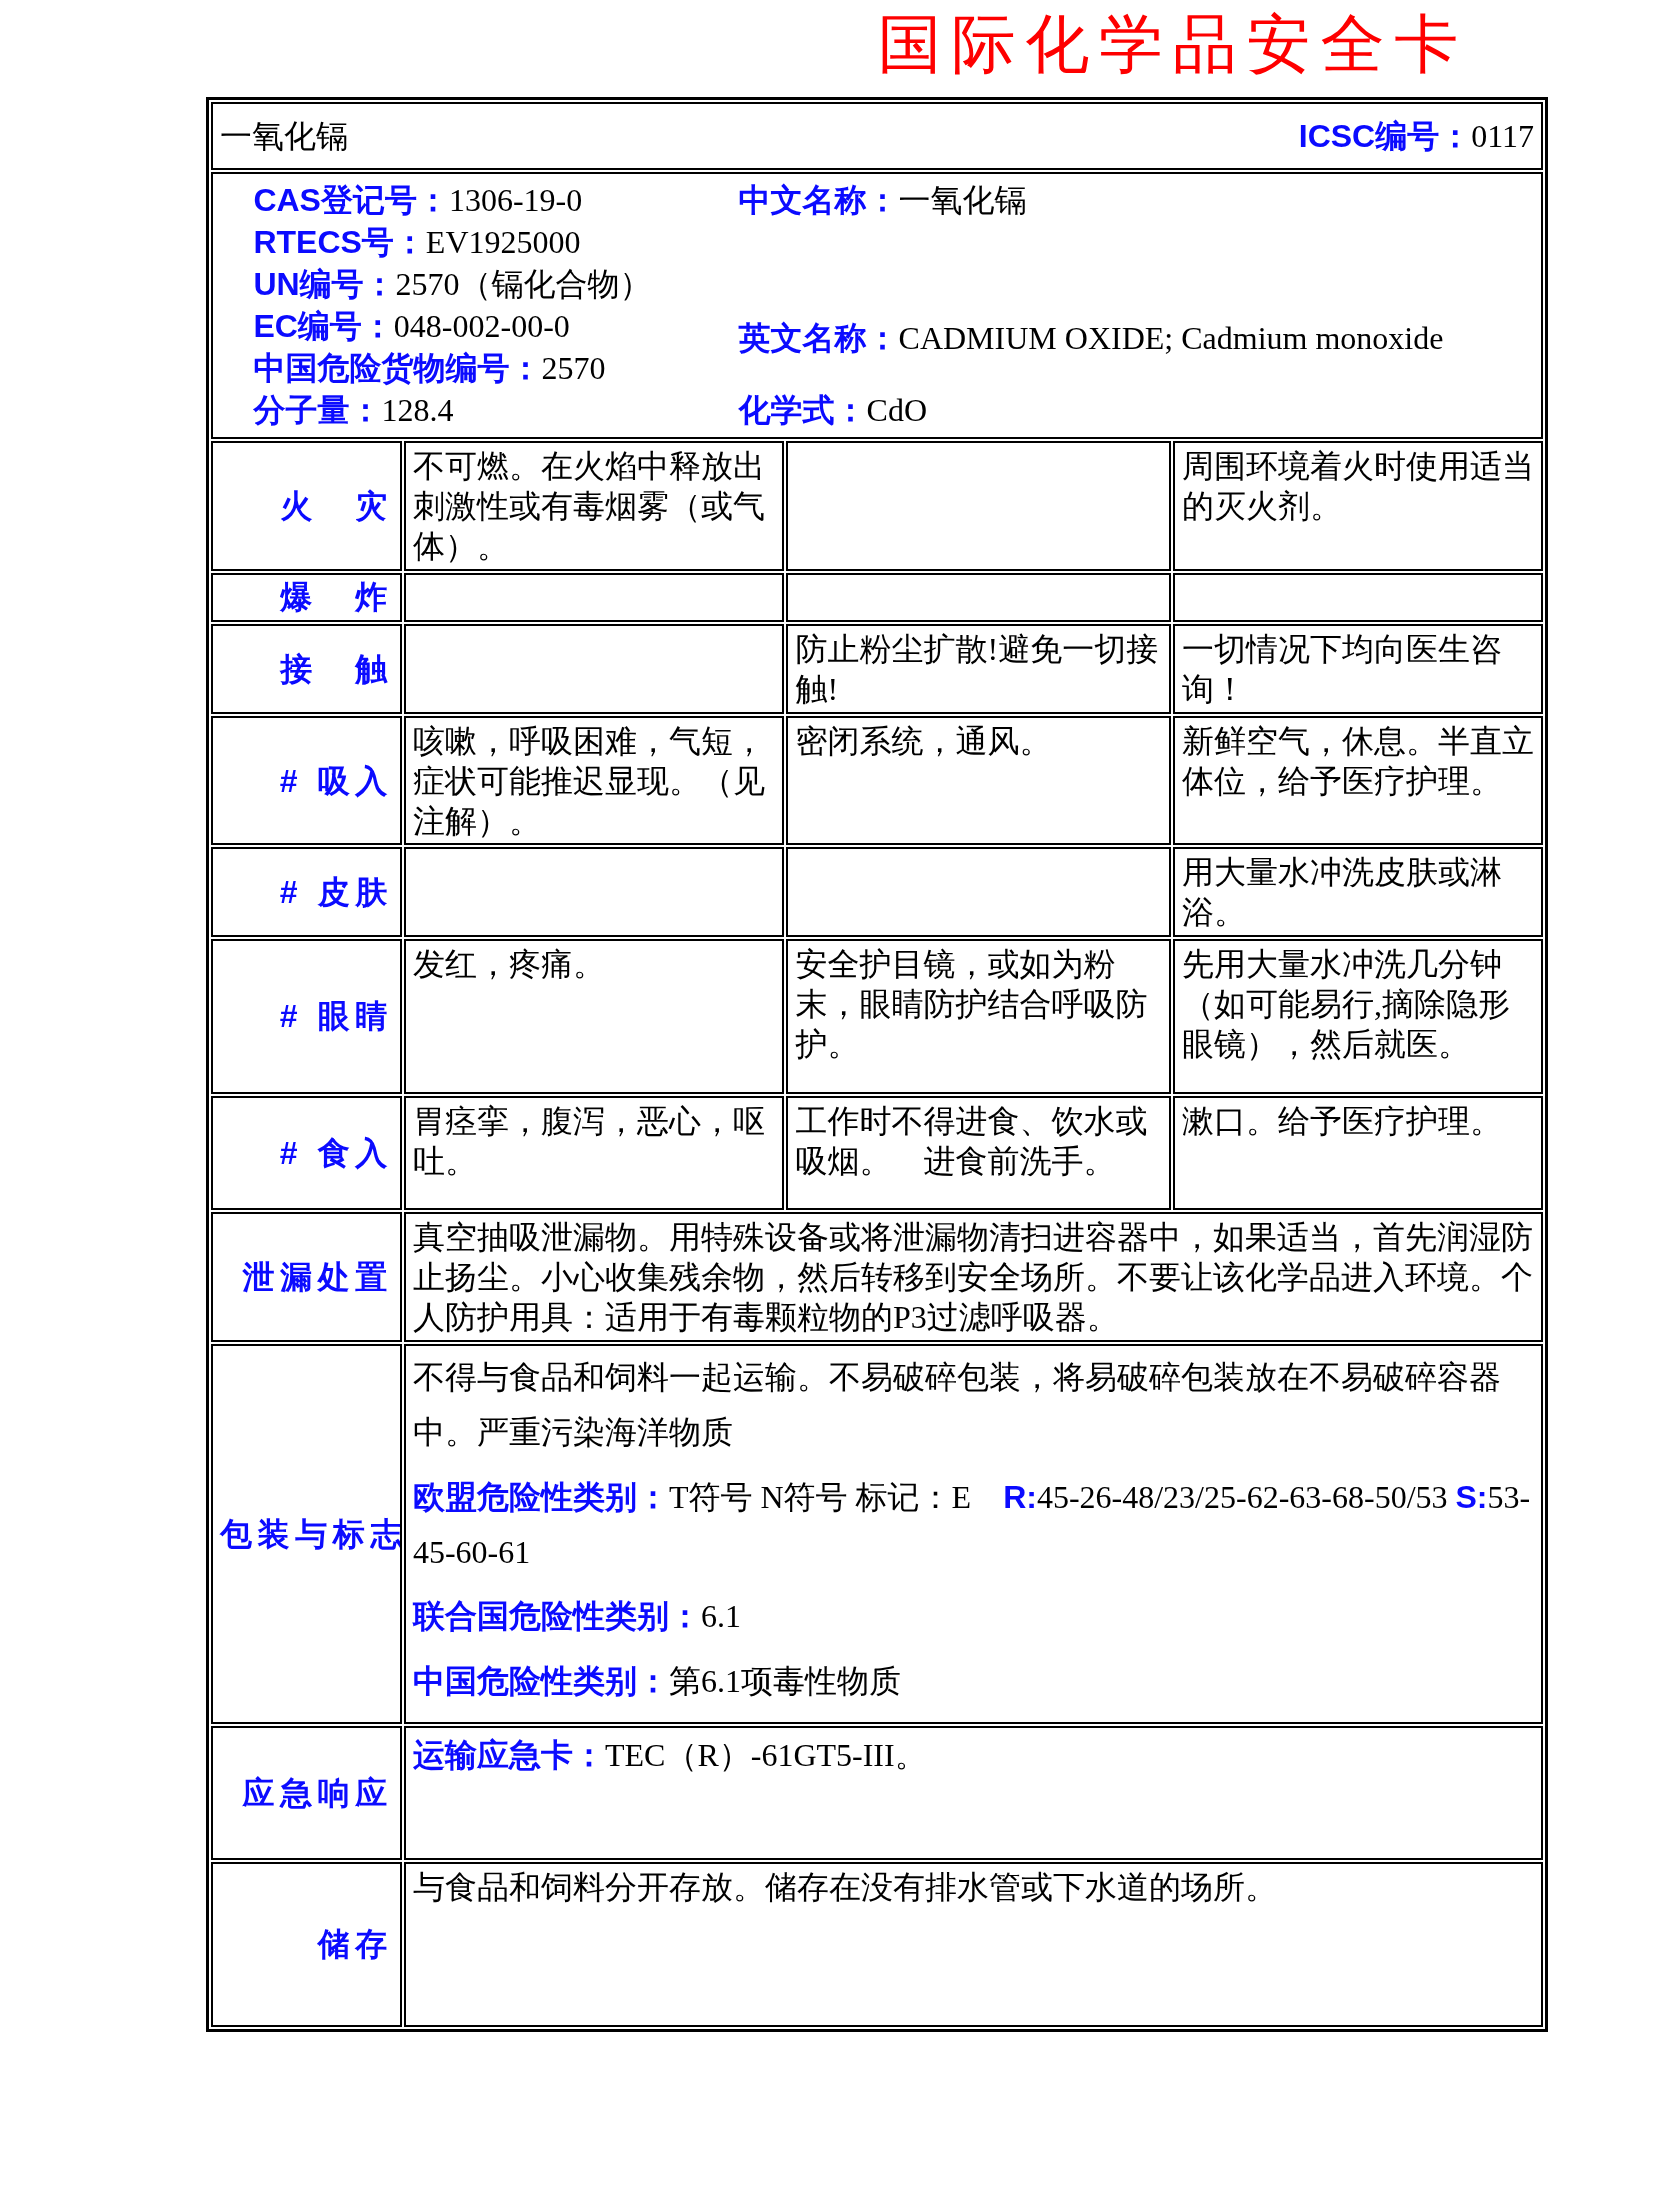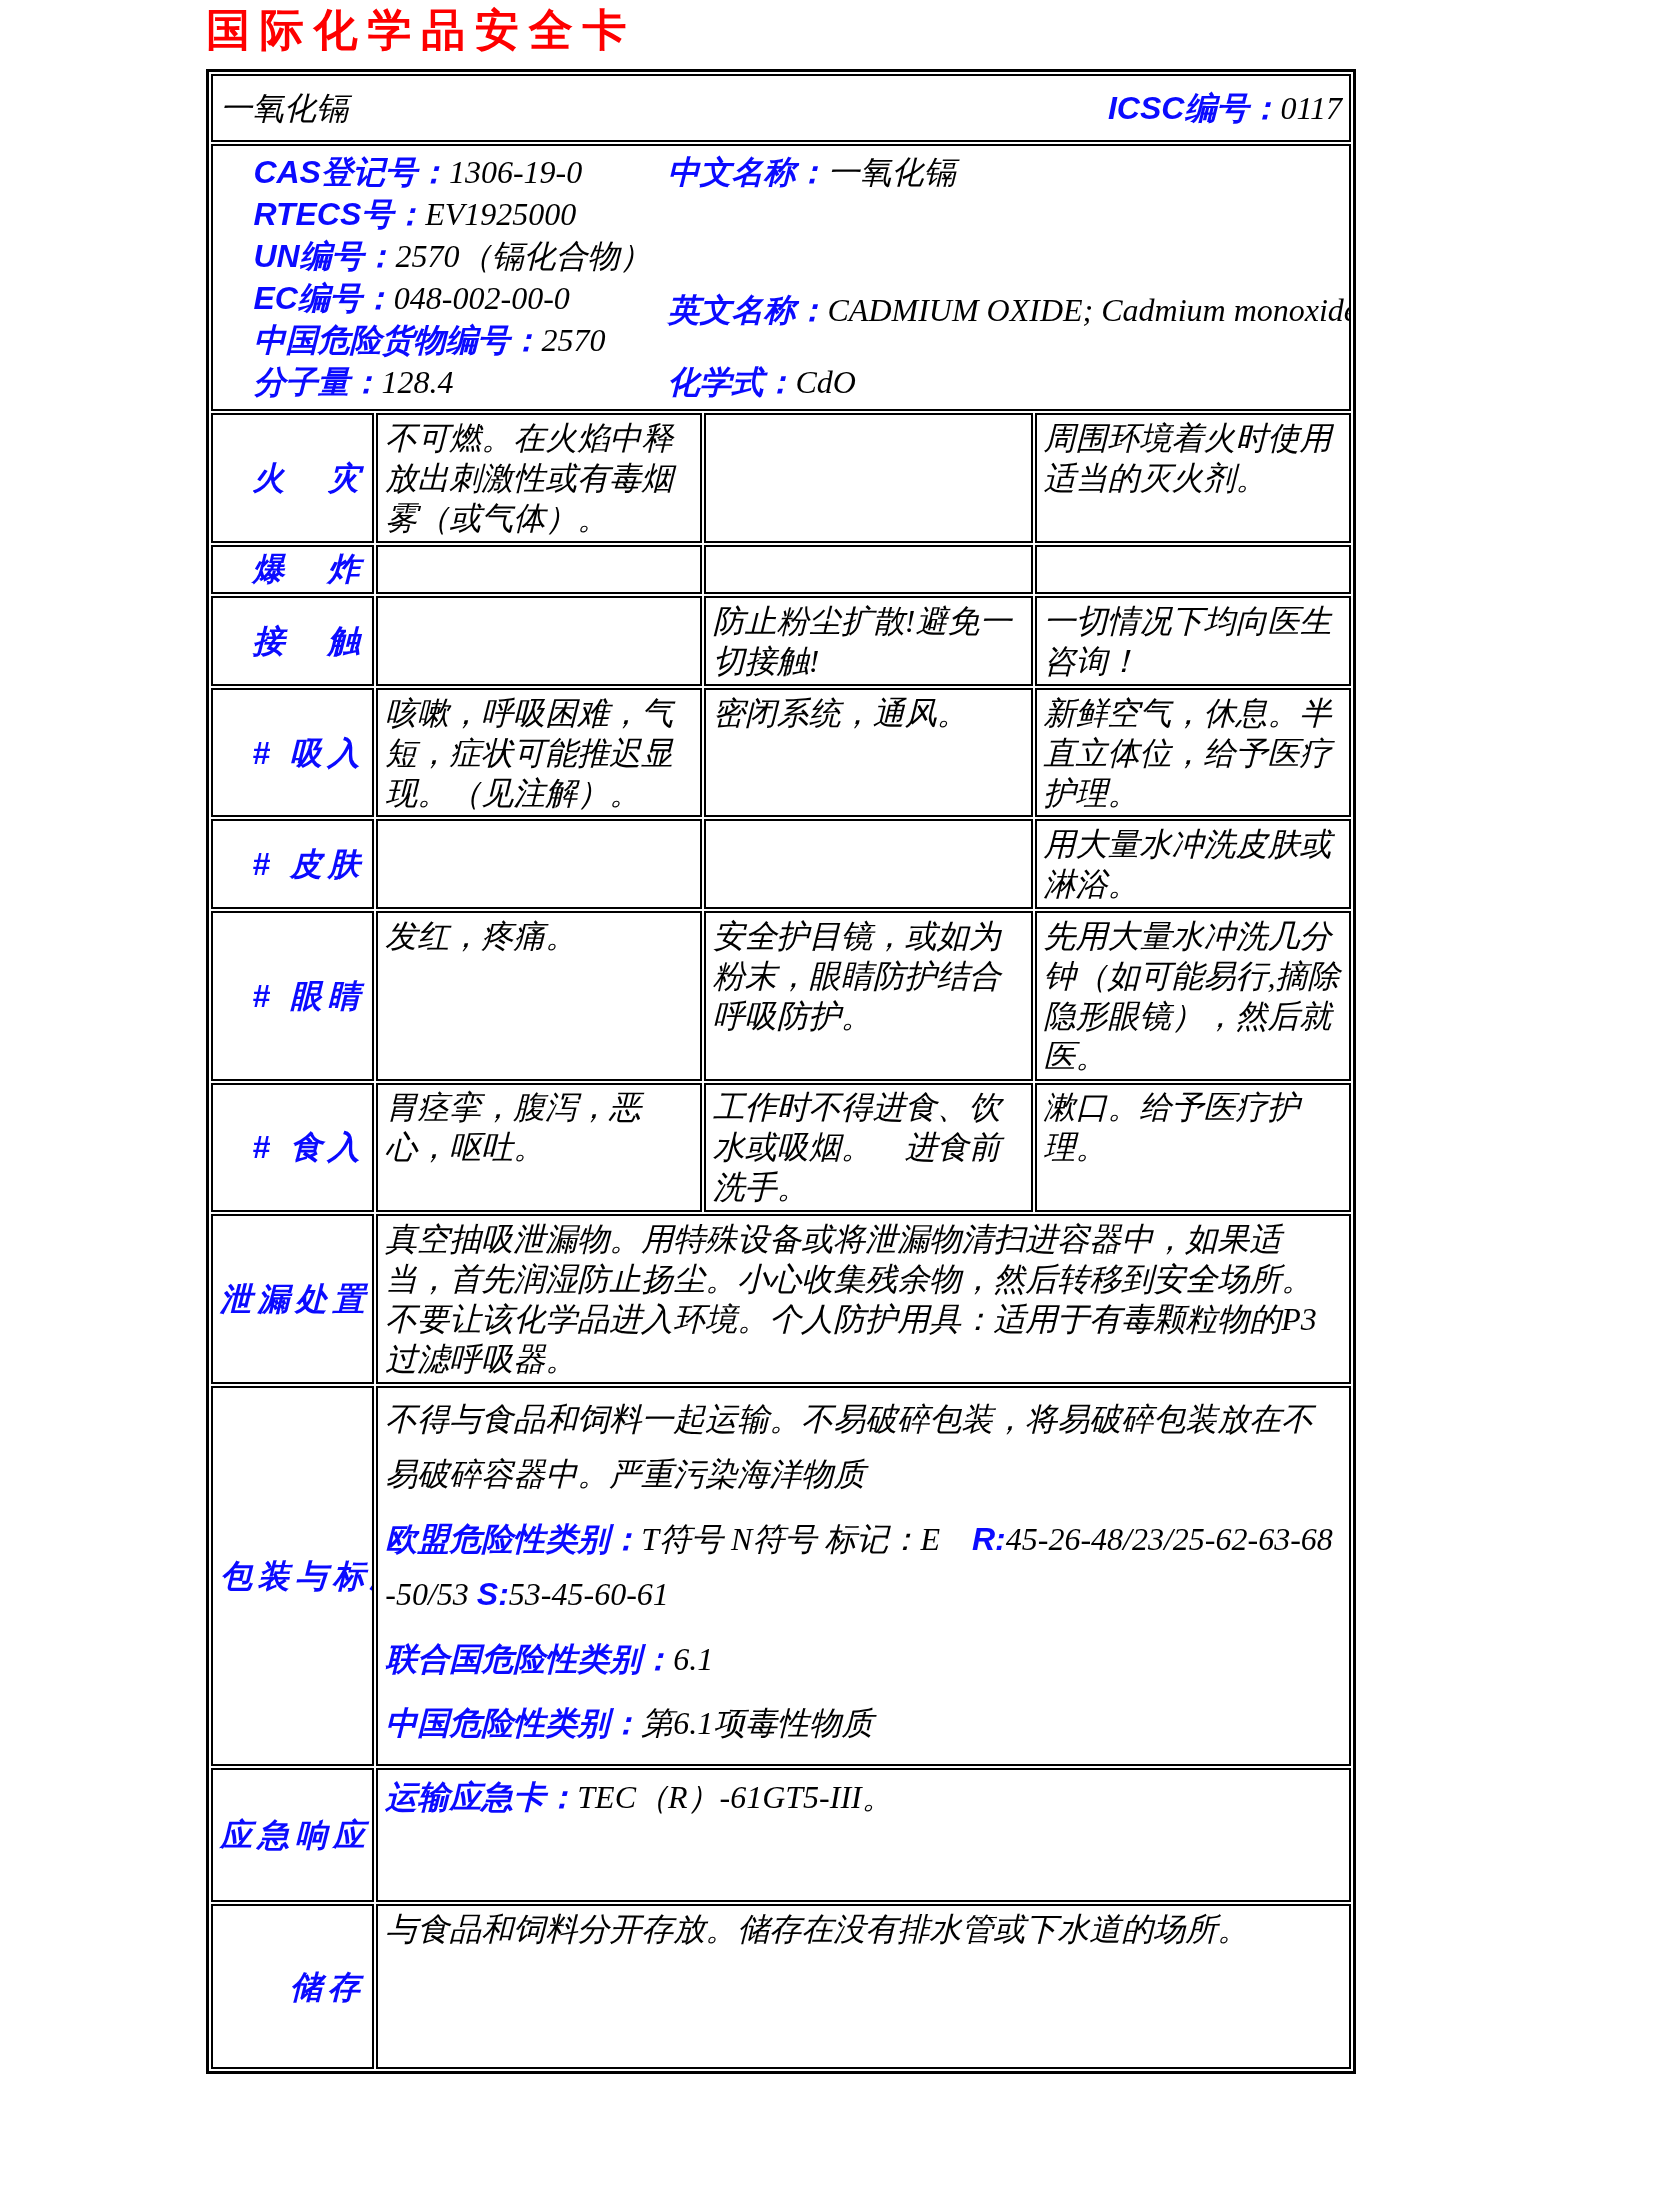--- a/index.html
+++ b/index.html
@@ -10,36 +10,35 @@
   body {
     width: 1654px;
     height: 2205px;
     font-family: "Liberation Serif", serif;
     color: #000000;
     position: relative;
   }
   .page-title {
     width: 1262px;
     margin: 1.4px 0 8.4px 206px;
-    text-align: left;
+    text-align: right;
     color: #fe0000;
-    font-weight: bold;
-    font-size: 44px;
+    font-weight: normal;
+    font-size: 64px;
     letter-spacing: 9.8px;
     font-family: "Liberation Serif", serif;
   }
   table.card {
     table-layout: fixed;
-    width: 1150px;
+    width: 1342px;
     margin-left: 206px;
     border-collapse: separate;
     border-spacing: 2.1px;
     border: 3.5px solid #000000;
     background: #ffffff;
-    font-style: italic;
   }
   col.c1 { width: 14.4%; }
   col.c2 { width: 28.7%; }
   col.c3 { width: 29.0%; }
   col.c4 { width: 27.9%; }
   td {
     border: 2.1px solid #000000;
     padding: 2.8px 7px;
     font-size: 32px;
     line-height: 1.25;

